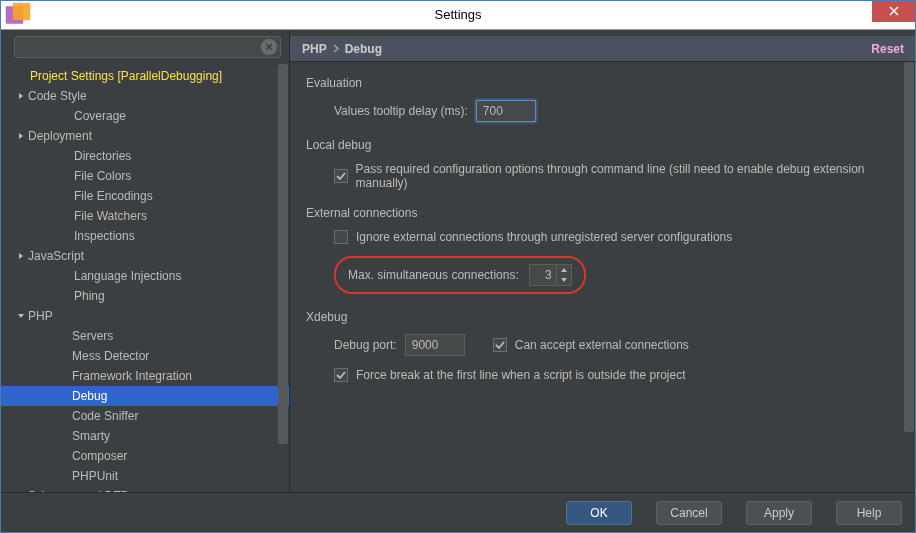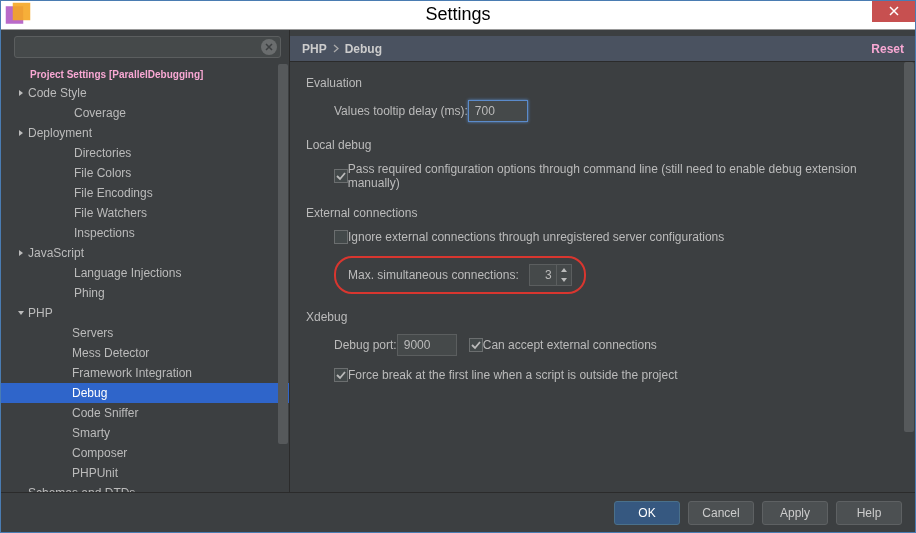--- a/index.html
+++ b/index.html
@@ -1,36 +1,36 @@
 <!DOCTYPE html>
 <html><head>
 <meta charset="utf-8">
 <style>
 * { margin: 0; padding: 0; box-sizing: border-box; font-family: "Segoe UI", Tahoma, sans-serif; font-size: 12px; }
 body { width: 916px; height: 533px; background: #3c3f41; color: #bbb; overflow: hidden; position: relative; }
 
 .titlebar { height: 30px; background: #fff; display: flex; align-items: center; position: relative; border-bottom: 1px solid #999; }
 .titlebar-icon { width: 28px; height: 28px; margin-left: 4px; display: flex; align-items: center; justify-content: center; }
-.titlebar-title { position: absolute; left: 50%; transform: translateX(-50%); color: #000; font-size: 18px; }
+.titlebar-title { position: absolute; left: 50%; transform: translateX(-50%); color: #000; font-size: 13px; }
 .titlebar-close { position: absolute; right: 0; top: 0; width: 44px; height: 22px; background: #c75050; color: #fff; display: flex; align-items: center; justify-content: center; cursor: pointer; }
 .titlebar-close svg { width: 10px; height: 10px; }
 
 .content { display: flex; height: 462px; background: #3c3f41; }
 
 .left-panel { width: 290px; border-right: 1px solid #2b2b2b; display: flex; flex-direction: column; }
 .search-row { padding: 6px 8px 6px 14px; }
 .search-box { position: relative; }
 .search-input { width: 100%; height: 22px; background: #45494a; border: 1px solid #5b5e5f; border-radius: 3px; padding: 0 26px 0 6px; color: #bbb; outline: none; }
 .search-clear { position: absolute; right: 4px; top: 3px; width: 16px; height: 16px; border-radius: 50%; background: #6a6d6e; display: flex; align-items: center; justify-content: center; cursor: pointer; }
 .search-clear svg { width: 8px; height: 8px; }
 
 .tree { flex: 1; overflow: hidden; position: relative; padding-top: 2px; }
 .tree-scrollbar { position: absolute; right: 1px; top: 0; bottom: 0; width: 10px; }
 .tree-thumb { position: absolute; right: 0; top: 0; width: 10px; height: 380px; background: #56595b; border-radius: 2px; }
-.tree-header { color: #f9a8d4; font-weight: bold; padding: 3px 0 3px 30px; font-size: 10px; }
+.tree-header { color: #fde047; font-weight: normal; padding: 3px 0 3px 30px; font-size: 12px; }
 .tree-item { display: flex; align-items: center; height: 20px; padding-left: 14px; cursor: pointer; white-space: nowrap; }
 .tree-arrow { width: 14px; height: 14px; display: flex; align-items: center; justify-content: center; }
 .tree-arrow svg { width: 8px; height: 8px; }
 .tree-label { color: #bbb; }
 .tree-item.selected { background: #2f65ca; }
 .tree-item.selected .tree-label { color: #fff; }
 .indent-1 { padding-left: 14px; }
 .indent-2 { padding-left: 60px; }
 .indent-3 { padding-left: 58px; }
 
@@ -40,39 +40,39 @@
 .breadcrumb-sep { color: #aaa; }
 .reset-link { margin-left: auto; color: #f9a8d4; cursor: pointer; font-weight: bold; }
 
 .settings-body { flex: 1; padding: 14px 18px 10px 16px; overflow: hidden; position: relative; }
 .right-scrollbar { position: absolute; right: 2px; top: 0; bottom: 0; width: 10px; }
 .right-thumb { position: absolute; right: 0; top: 0; width: 10px; height: 370px; background: #56595b; border-radius: 2px; }
 
 .section { margin-bottom: 16px; }
 .section-title { color: #bbb; margin-bottom: 10px; }
 .section-body { padding-left: 28px; }
-.row { display: flex; align-items: center; margin-bottom: 12px; gap: 0; }
+.row { display: flex; align-items: center; margin-bottom: 12px; gap: 8px; }
 .row:last-child { margin-bottom: 0; }
 .field-label { color: #bbb; }
 .text-input { background: #45494a; border: 1px solid #5b5e5f; color: #bbb; height: 22px; padding: 0 6px; outline: none; }
 .text-input.highlighted { border: 1px solid #5b8bcb; box-shadow: 0 0 3px #5b8bcb; }
 .w60 { width: 60px; }
 
 .checkbox { width: 14px; height: 14px; background: #43494a; border: 1px solid #6b6e6f; display: inline-flex; align-items: center; justify-content: center; cursor: pointer; }
 .checkbox svg { width: 10px; height: 10px; }
 .checkbox-label { color: #bbb; cursor: pointer; }
 
 .highlight-box { display: inline-flex; align-items: center; gap: 10px; border: 2px solid #d9362f; border-radius: 18px; padding: 6px 12px; }
 .spinner { display: flex; align-items: center; background: #45494a; border: 1px solid #5b5e5f; height: 22px; }
 .spinner input { background: transparent; border: none; color: #bbb; width: 26px; text-align: right; padding-right: 4px; outline: none; }
 .spinner-arrows { display: flex; flex-direction: column; border-left: 1px solid #5b5e5f; }
 .spinner-arrows div { width: 14px; height: 10px; display: flex; align-items: center; justify-content: center; cursor: pointer; }
 .spinner-arrows svg { width: 6px; height: 4px; }
 
-.bottom-bar { height: 40px; border-top: 1px solid #2b2b2b; display: flex; align-items: center; justify-content: flex-end; gap: 8px; padding: 0 14px; background: #3c3f41; }
+.bottom-bar { height: 40px; border-top: 1px solid #2b2b2b; display: flex; align-items: center; justify-content: flex-end; gap: 24px; padding: 0 14px; background: #3c3f41; }
 .btn { height: 24px; min-width: 66px; padding: 0 12px; background: #4c5052; border: 1px solid #5e6163; color: #ccc; border-radius: 3px; cursor: pointer; }
 .btn.primary { background: #365880; border-color: #4a708b; color: #fff; }
 
 .window-border { position: absolute; inset: 0; border: 1px solid #4a7cb2; pointer-events: none; }
 </style>
 </head>
 <body>
 
 <div class="titlebar">
   <div class="titlebar-icon">

